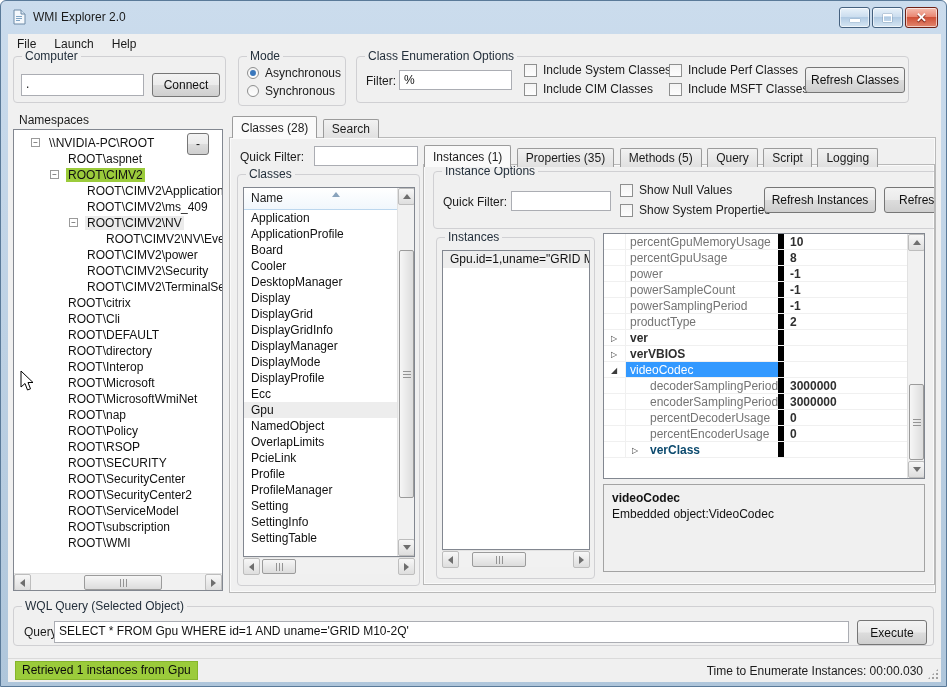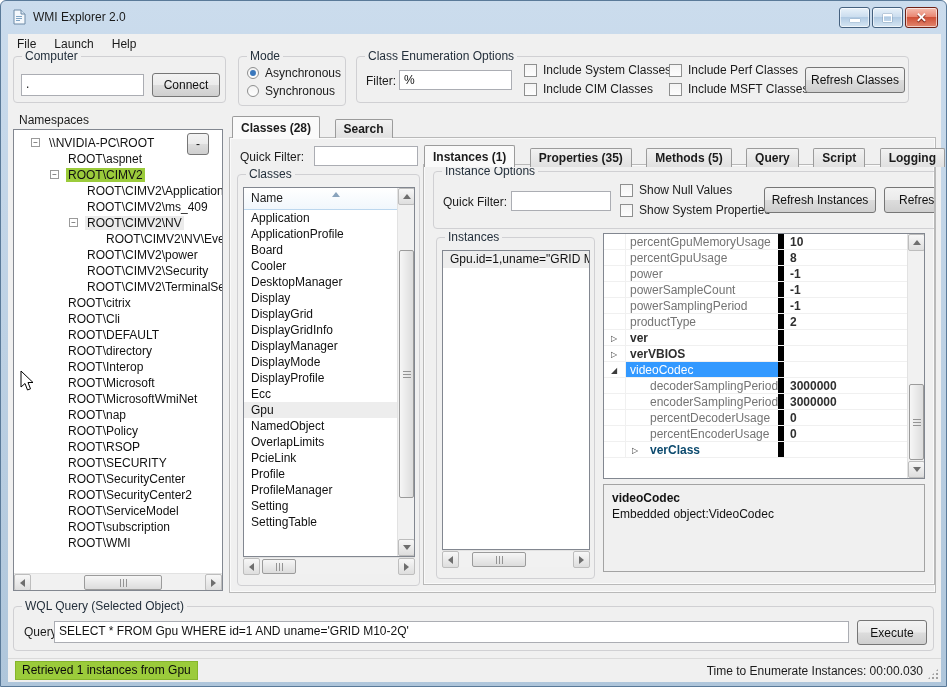--- a/index.html
+++ b/index.html
@@ -28,21 +28,21 @@
   .gb-label { position:absolute; top:-8px; left:8px; background:#F0F0F0; padding:0 3px; font-size:12px; color:#24303c; white-space:nowrap; }
   .textbox { position:absolute; background:#fff; border:1px solid #ABADB3; font-size:12px; color:#111; padding:2px 4px; overflow:hidden; white-space:nowrap; }
   .btn { position:absolute; border:1px solid #767676; border-radius:3px; font-size:12px; color:#111;
     background:linear-gradient(#F3F3F3,#EBEBEB 48%,#DCDCDC 52%,#CFCFCF); display:flex; align-items:center; justify-content:center; white-space:nowrap; overflow:hidden; }
   .checkbox { position:absolute; width:13px; height:13px; border:1px solid #8E8F8F; background:linear-gradient(#F4F4F4,#FDFDFD); }
   .cb-label { position:absolute; font-size:12px; color:#1b1b1b; white-space:nowrap; }
   .radio { position:absolute; width:12px; height:12px; border:1px solid #8E8F8F; border-radius:50%; background:linear-gradient(#F2F2F2,#FEFEFE); }
   .radio.sel::after { content:""; position:absolute; left:2px; top:2px; width:6px; height:6px; border-radius:50%; background:#3A77BC; }
   
   .tab { display:inline-block; height:19px; padding:2px 8px 0; font-size:12px; color:#1b1b1b;
-    background:linear-gradient(#F2F2F2,#E0E0E0); border:1px solid #9B9B9B; border-bottom:none; border-radius:2px 2px 0 0; margin-right:10px; vertical-align:bottom;font-weight:bold; }
+    background:linear-gradient(#F2F2F2,#E0E0E0); border:1px solid #9B9B9B; border-bottom:none; border-radius:2px 2px 0 0; margin-right:1px; vertical-align:bottom; }
   .tab.active { height:22px; background:#FAFAFA; padding-top:4px; position:relative; z-index:3; }
   .tabpage { position:absolute; background:#F0F0F0; border:1px solid #B9B9B9; box-shadow:inset 0 0 0 1px #FAFAFA; }
   
   .tree-box { position:absolute; background:#fff; border:1px solid #828790; overflow:hidden; }
   .t-row { height:16px; line-height:16px; font-size:12px; color:#111; white-space:nowrap; position:relative; }
   .t-exp { position:absolute; top:3px; width:9px; height:9px; border:1px solid #9A9A9A; background:#fff; font-size:8px; line-height:7px; text-align:center; color:#333; }
   .lv0 { padding-left:33px; } .lv0 .t-exp { left:17px; }
   .lv1 { padding-left:52px; } .lv1 .t-exp { left:36px; }
   .lv2 { padding-left:71px; } .lv2 .t-exp { left:55px; }
   .lv3 { padding-left:90px; }
@@ -222,20 +222,21 @@
           <div class="list-item">DisplayMode</div>
           <div class="list-item">DisplayProfile</div>
           <div class="list-item">Ecc</div>
           <div class="list-item sel">Gpu</div>
           <div class="list-item">NamedObject</div>
           <div class="list-item">OverlapLimits</div>
           <div class="list-item">PcieLink</div>
           <div class="list-item">Profile</div>
           <div class="list-item">ProfileManager</div>
           <div class="list-item">Setting</div>
+          <div class="list-item">SettingInfo</div>
           <div class="list-item">SettingTable</div>
           <div class="vscroll" style="right:0;top:0;height:368px;">
             <span class="sb-btn" style="left:0;top:0;">
                 <span class="tri-u"></span>
               </span>
             <span class="thumb" style="left:1px;top:62px;width:15px;height:248px;">
                 <span class="grip-v"></span>
               </span>
             <span class="sb-btn" style="left:0;bottom:0;">
                 <span class="tri-d"></span>
@@ -387,21 +388,21 @@
           </div>
         </div>
 
         <div class="descbox" style="left:179px;top:319px;width:322px;height:88px;">
           <div class="desc-title">videoCodec</div>
           <div class="desc-text">Embedded object:VideoCodec</div>
         </div>
       </div>
     </div>
 
-    <div class="groupbox" style="left:5px;top:572px;width:921px;height:45px;">
+    <div class="groupbox" style="left:5px;top:572px;width:921px;height:40px;">
       <span class="gb-label">WQL Query (Selected Object)</span>
       <span class="cb-label" style="left:10px;top:18px;">Query</span>
       <div class="textbox" style="left:40px;top:14px;width:795px;height:22px;">SELECT * FROM Gpu WHERE id=1 AND uname='GRID M10-2Q'</div>
       <div class="btn" style="left:843px;top:13px;width:70px;height:25px;">Execute</div>
     </div>
 
     <div class="statusbar">
       <span class="chip" style="margin-left:7px;">Retrieved 1 instances from Gpu</span>
       <span class="time-label">Time to Enumerate Instances: 00:00.030</span>
       <span class="grip-corner"></span>

